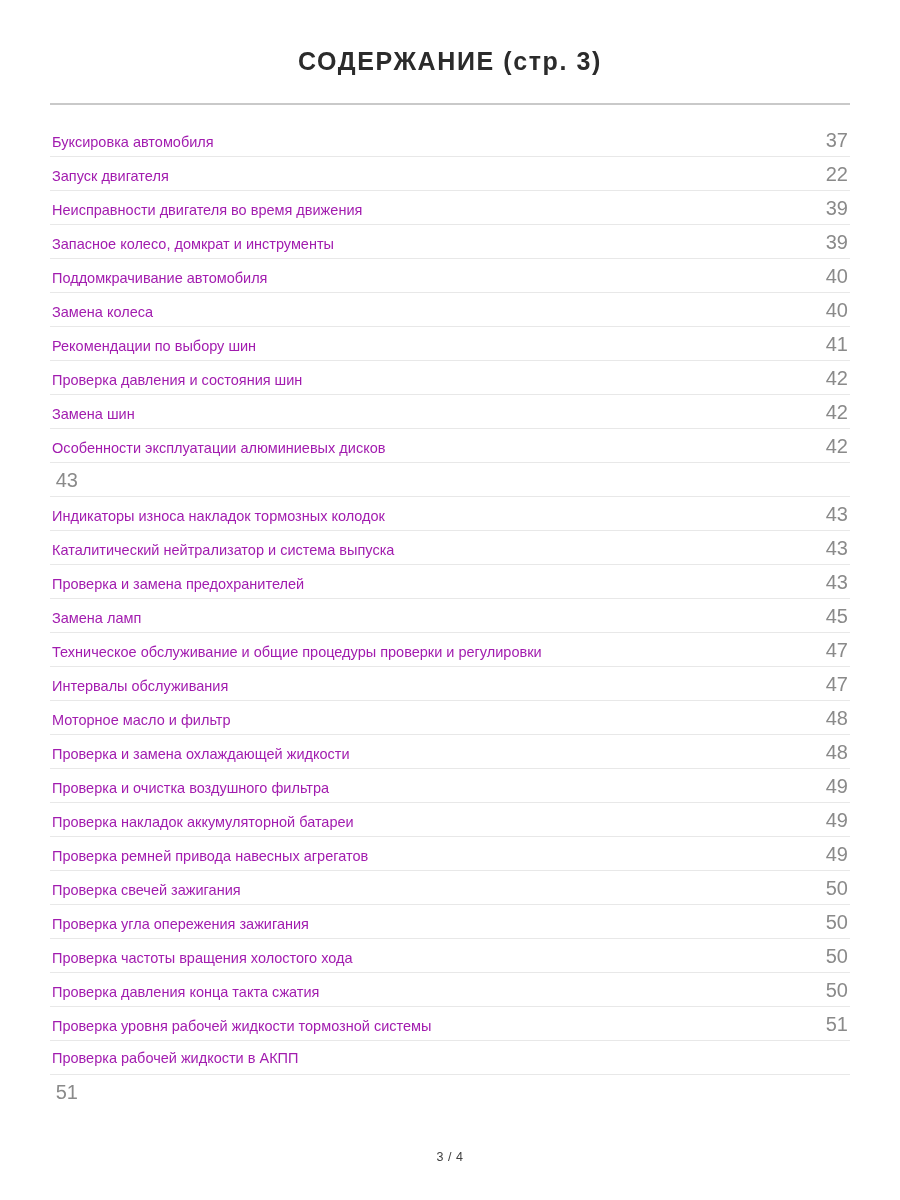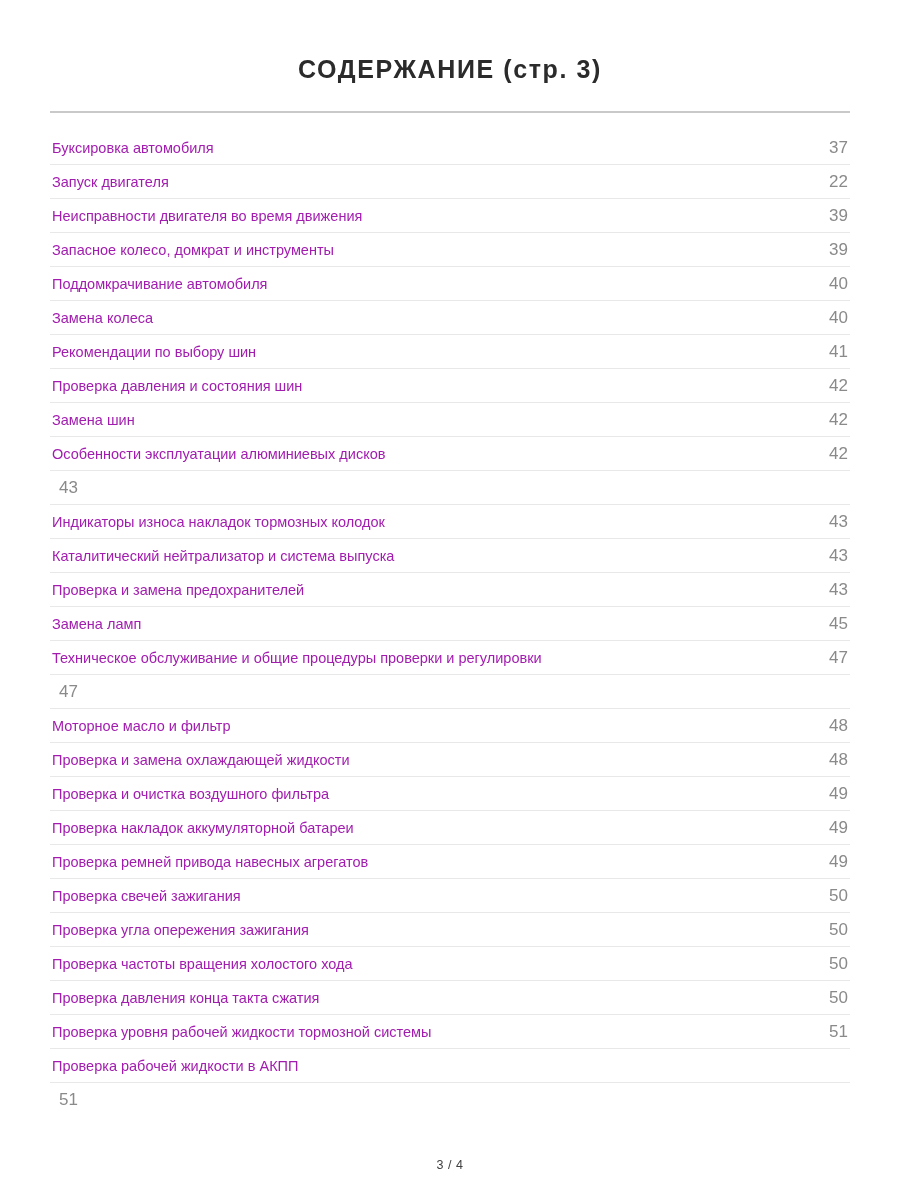--- a/index.html
+++ b/index.html
@@ -21,21 +21,21 @@
 
   .page {
     width: 900px;
     height: 1200px;
     padding: 0 50px;
     position: relative;
   }
 
   
   .doc-title {
-    margin: 16px;
+    margin: 8px;
     padding-top: 38px;
     text-align: center;
     font-size: 25px;
     font-weight: bold;
     letter-spacing: 1.6px;
     color: #2b2b2b;
     line-height: 1.25;
   }
 
   .title-rule {
@@ -66,21 +66,21 @@
   }
 
   .toc-label {
     font-size: 14.5px;
     color: #a21caf;
     white-space: nowrap;
     line-height: 34px;
   }
 
   .toc-page {
-    font-size: 17px;
+    font-size: 20px;
     color: #8a8a8a;
     line-height: 34px;
     text-align: right;
     min-width: 26px;
     flex: 0 0 auto;
   }
 
   
   .page-footer {
     position: absolute;
@@ -160,20 +160,21 @@
       </div>
       <div class="toc-row">
         <span class="toc-label">Замена ламп</span>
         <span class="toc-page">45</span>
       </div>
       <div class="toc-row">
         <span class="toc-label">Техническое обслуживание и общие процедуры проверки и регулировки</span>
         <span class="toc-page">47</span>
       </div>
       <div class="toc-row">
+        <span class="toc-label">Интервалы обслуживания</span>
         <span class="toc-page">47</span>
       </div>
       <div class="toc-row">
         <span class="toc-label">Моторное масло и фильтр</span>
         <span class="toc-page">48</span>
       </div>
       <div class="toc-row">
         <span class="toc-label">Проверка и замена охлаждающей жидкости</span>
         <span class="toc-page">48</span>
       </div>

